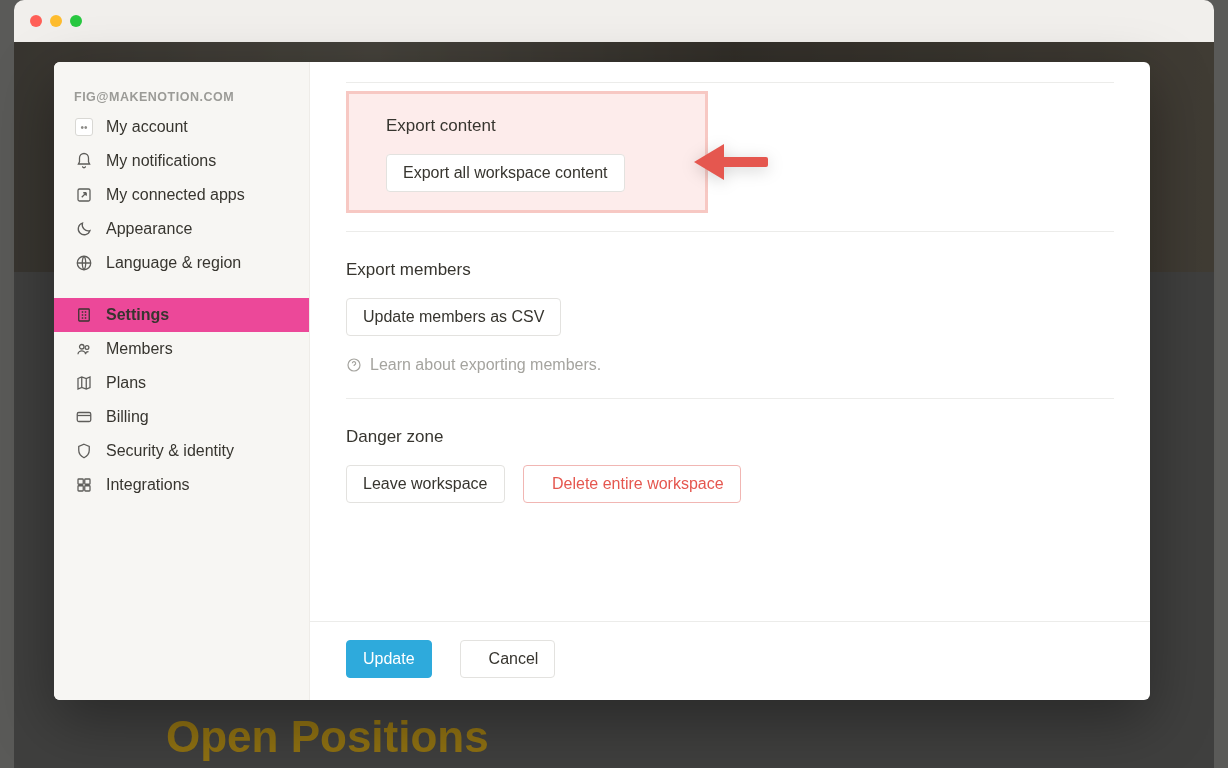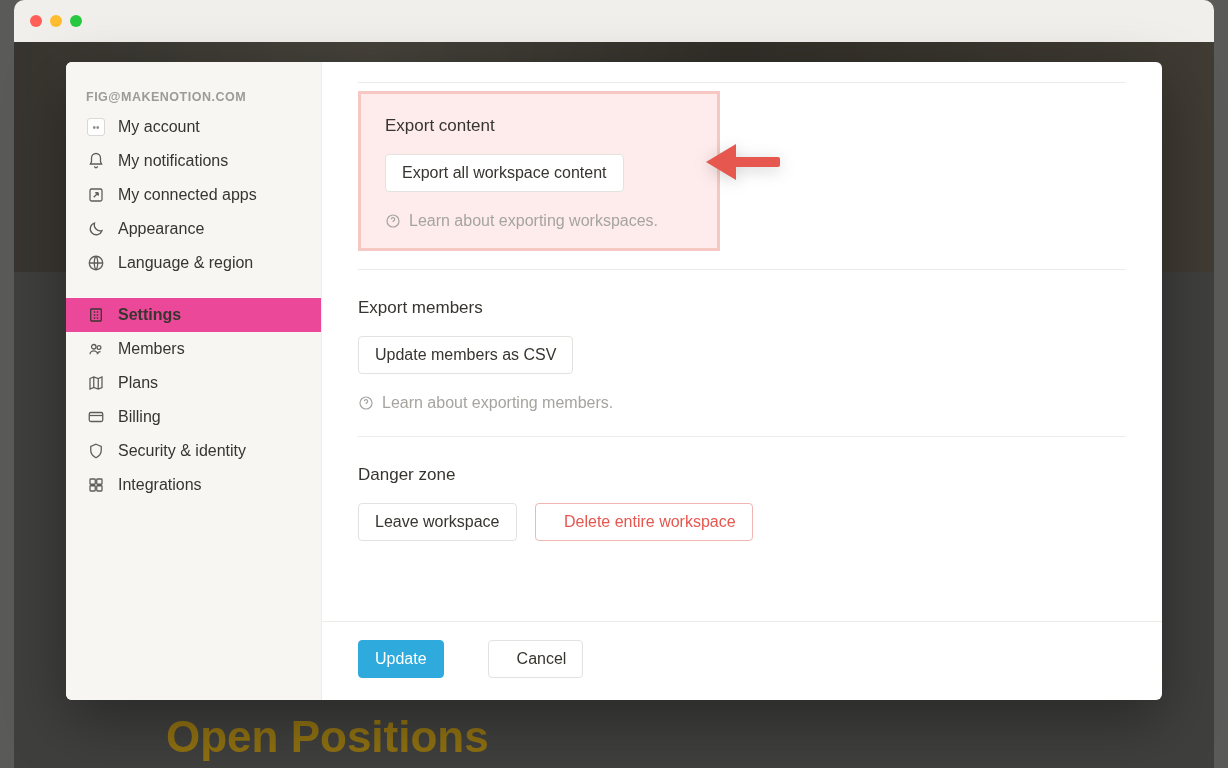--- a/index.html
+++ b/index.html
@@ -31,21 +31,21 @@
     position: absolute; left: 152px; top: 670px;
     font-size: 44px; font-weight: 800; color: #eab308;
   }
   .dim {
     position: absolute; left:14px; right:14px; top:42px; bottom:0;
     background: rgba(30,30,30,0.45);
   }
 
   
   .modal {
-    position: absolute; left: 66px; top: 62px; width: 1096px; height: 638px;
+    position: absolute; left: 54px; top: 62px; width: 1096px; height: 638px;
     background: #ffffff; border-radius: 6px;
     box-shadow: 0 20px 60px rgba(0,0,0,0.35);
     display: flex; overflow: hidden; justify-content: center;
   }
 
   .sidebar {
     width: 256px; background: #f7f6f3; padding: 24px 0 12px;
     border-right: 1px solid #eeece8;
     font-size: 16px;
   }
@@ -85,38 +85,38 @@
     color: #a5a49f; font-size: 16px;
   }
   .help-row svg { width: 16px; height: 16px; stroke:#a5a49f; stroke-width:1.8; fill:none; }
 
   .highlight-box {
     position: relative;
     margin-top: 8px;
     border: 3px solid #f7c8c3;
     background: #fdeceb;
     border-radius: 0;
-    padding: 22px 24px 18px;
+    padding: 22px 37px 18px;
     width: 362px;
   }
   .highlight-box .section-title { margin-bottom: 18px; }
   .highlight-box .help-row { color:#a5a49f; }
 
   .arrow-annotation {
     position: absolute;
     left: 345px; top: 46px;
     width: 74px; height: 44px;
     filter: drop-shadow(0 3px 8px rgba(0,0,0,0.18));
   }
   .arrow-annotation svg { width: 74px; height: 44px; }
 
   .footer {
     border-top: 1px solid #ececea;
     padding: 18px 36px 22px;
-    display: flex; gap: 30px;
+    display: flex; gap: 14px;
   }
   .btn.primary { background: #2eaadc; border-color: #2eaadc; color: #ffffff; font-weight: 500; }
 
   .avatar-icon {
     width:18px;height:18px;border-radius:3px;background:#fff;border:1px solid #d9d8d4;
     display:flex;align-items:center;justify-content:center;font-size:10px;color:#8c8b87;
   }
 </style>
 </head>
 <body>
@@ -241,27 +241,20 @@
   </div>
 
   <div class="content">
     <div class="content-inner">
       <div class="divider top"></div>
 
       <div style="position:relative;">
         <div class="highlight-box">
           <div class="section-title">Export content</div>
           <button class="btn">Export all workspace content</button>
-          <div class="help-row">
-            <svg viewBox="0 0 24 24">
-                <circle cx="12" cy="12" r="9"></circle>
-                <path d="M9.5 9.5a2.5 2.5 0 1 1 3.5 2.3c-.8.4-1 1-1 1.7M12 17h.01"></path>
-              </svg>
-            <span>Learn about exporting workspaces.</span>
-          </div>
 
           <div class="arrow-annotation">
             <svg viewBox="0 0 74 44">
                 <g fill="#e5574f">
                   <rect x="26" y="17" width="48" height="10" rx="2"></rect>
                   <path d="M0 22 L30 4 L30 40 Z"></path>
                 </g>
               </svg>
           </div>
         </div>

